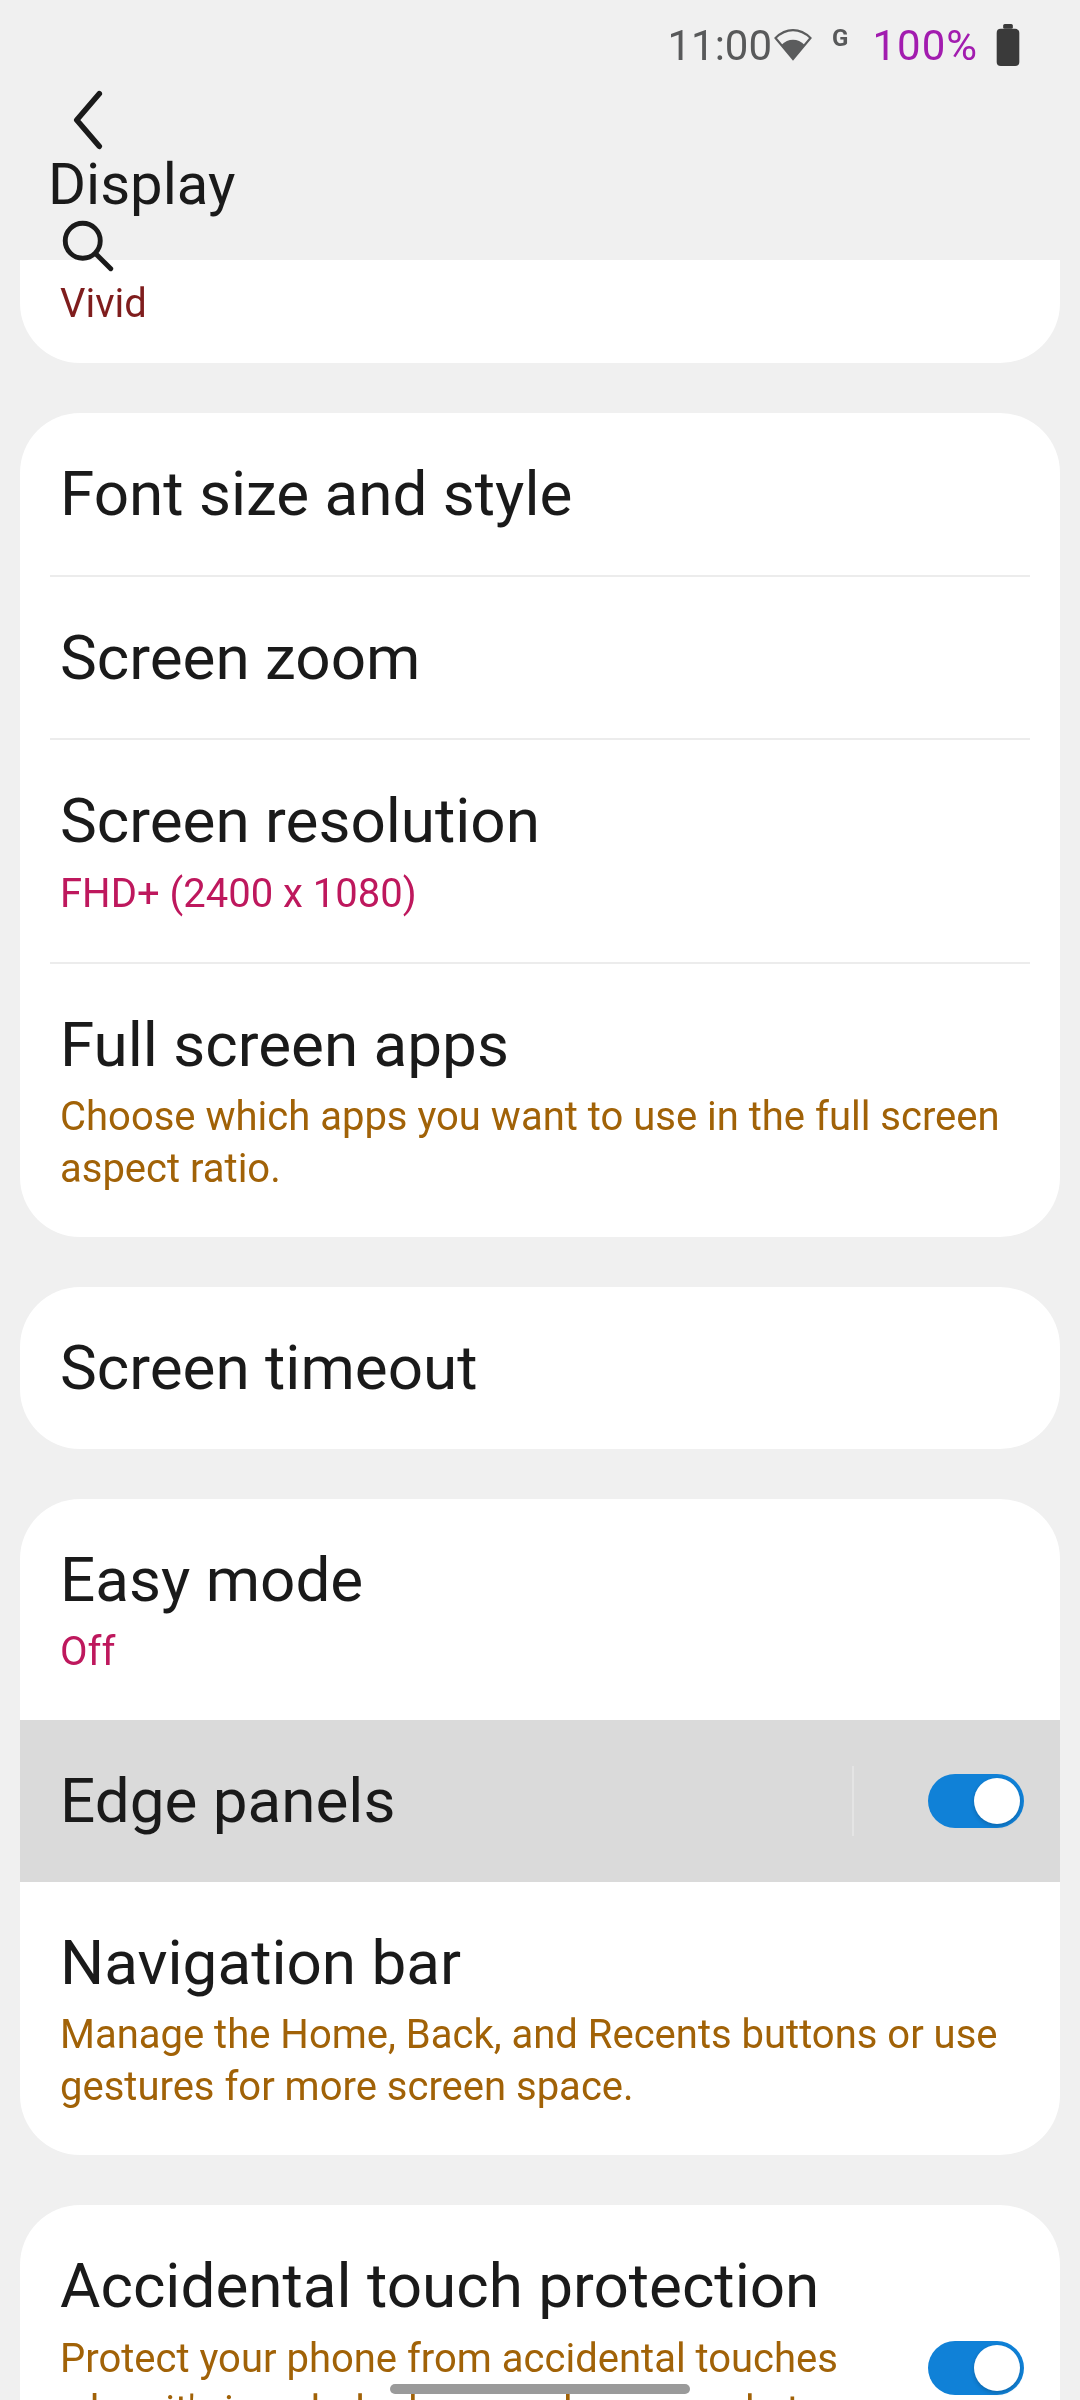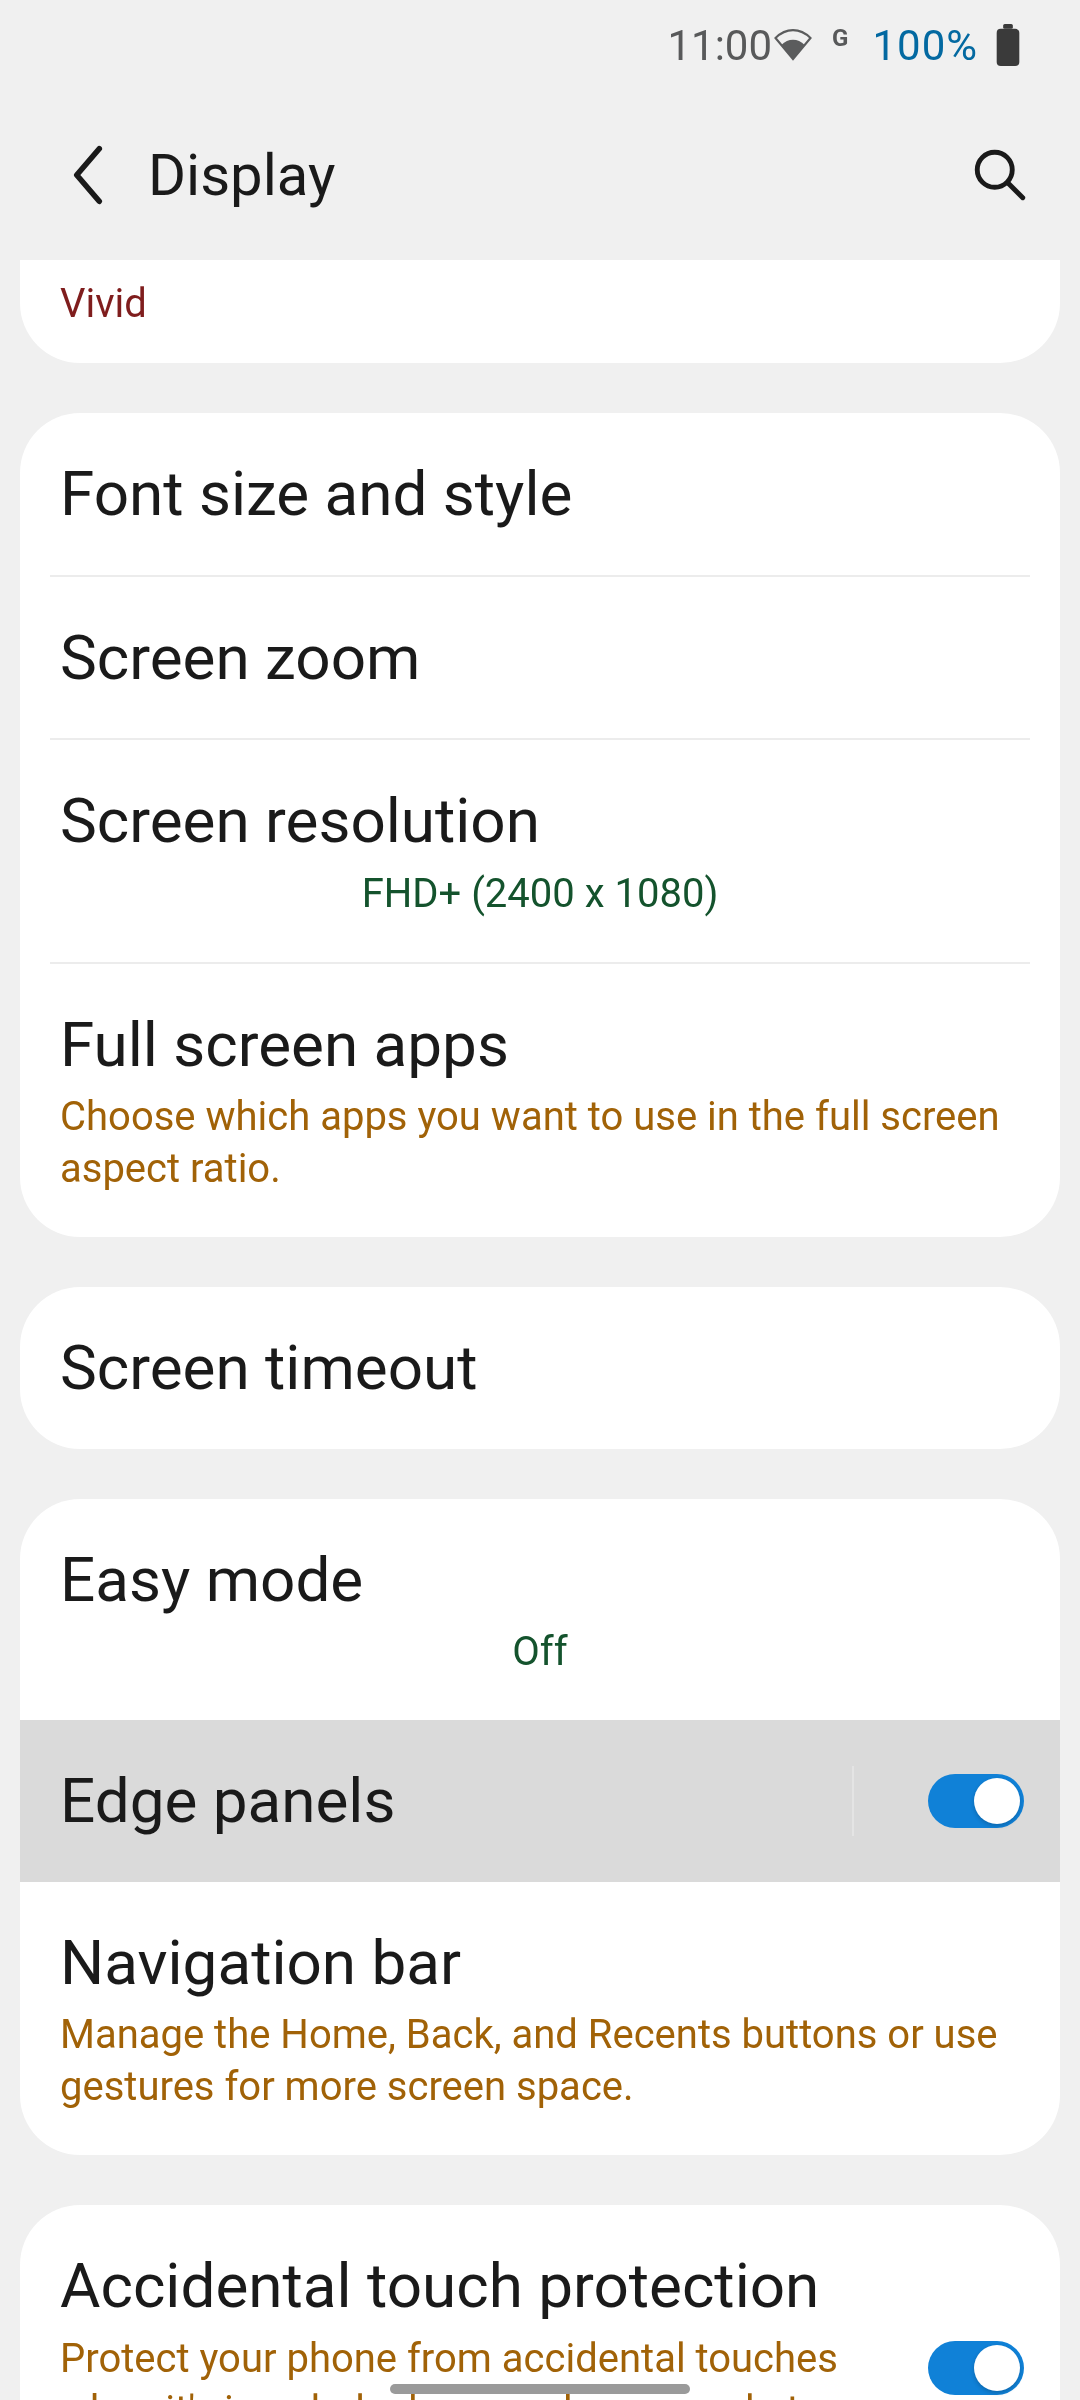--- a/index.html
+++ b/index.html
@@ -20,26 +20,26 @@
     font-size: 42px;
     color: #58595a;
   }
   .status-right {
     display: flex;
     align-items: center;
     gap: 18px;
   }
   .status-right svg { display: block; }
   .g-label { font-size: 24px; font-weight: 700; color: #58595a; margin-right: 6px; margin-bottom: 14px;}
-  .battery-pct { font-size: 42px; color: #0369a1; letter-spacing: 1px;}
+  .battery-pct { font-size: 42px; color: #a21caf; letter-spacing: 1px;}
   .header {
     display: flex;
-    align-items: center;
     height: 170px;
     padding: 0 40px 0 48px;
+    flex-direction: column;
   }
   .back-btn {
     width: 80px; height: 80px;
     display: flex; align-items: center; justify-content: center;
     margin-right: 20px;
   }
   .page-title {
     font-size: 58px;
     font-weight: 400;
     color: #1a1a1a;
@@ -70,21 +70,21 @@
     font-size: 62px;
     color: #1a1a1a;
     line-height: 1.25;
   }
   .row-sub {
     font-size: 40px;
     color: #a16207;
     line-height: 1.3;
     margin-top: 8px;
   }
-  .row-sub.accent { color: #14532d; text-align: center; }
+  .row-sub.accent { color: #be185d; }
   .row.with-switch { display: flex; align-items: center; padding-right: 36px; gap: 44px; }
   .row.with-switch .row-text { flex: 1; padding-right: 20px; }
   .switch-sep {
     width: 2px;
     height: 70px;
     background: #e4e4e4;
     margin-right: 30px;
   }
   .switch {
     width: 96px; height: 54px;

